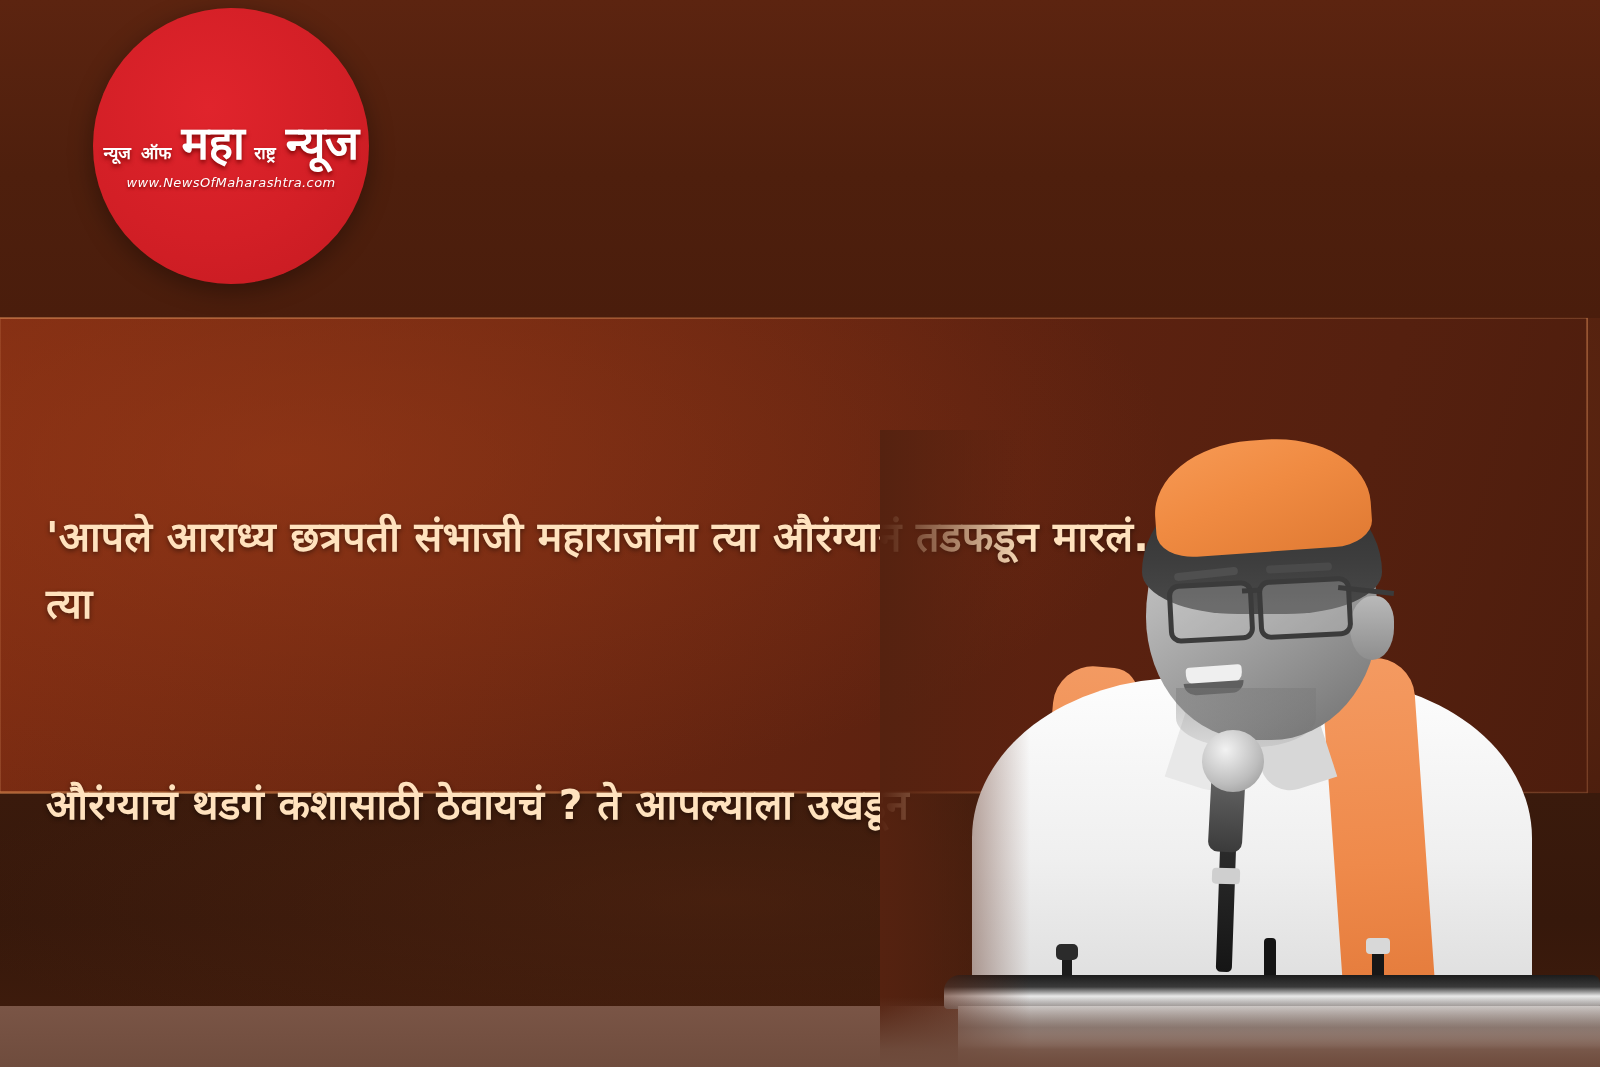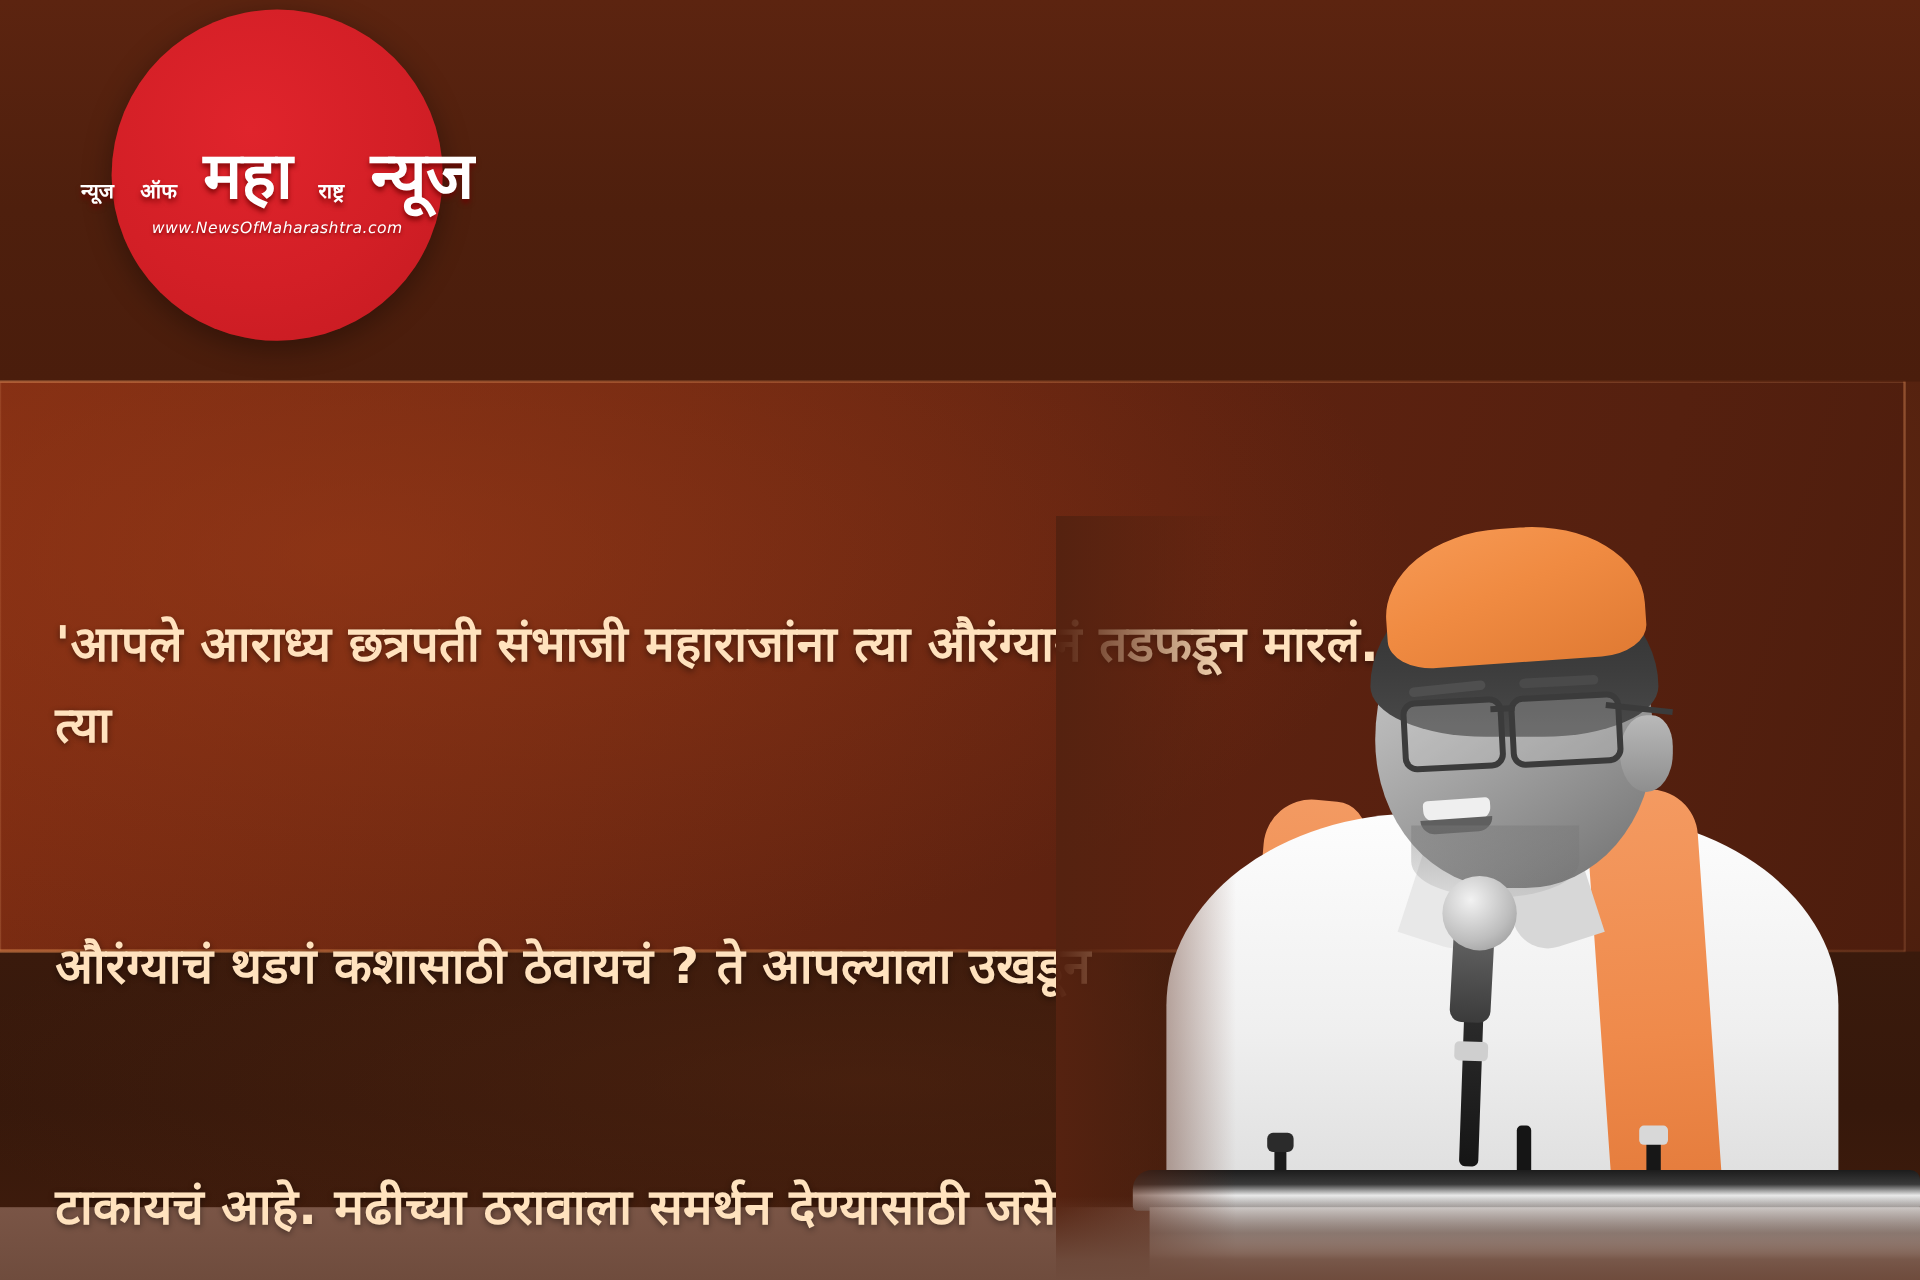--- a/index.html
+++ b/index.html
@@ -81,27 +81,27 @@
   }
   .logo-circle{
     position:absolute;inset:0;border-radius:50%;
     background:radial-gradient(circle at 42% 36%, #e0242c 0%, #d31f26 55%, #c41a21 100%);
     box-shadow:0 6px 24px rgba(0,0,0,.35);
   }
   .logo-inner{
     position:absolute;left:0;right:0;top:112px;text-align:center;
   }
   .logo-line1{
-    display:flex;align-items:baseline;justify-content:center;gap:22px;
+    display:flex;align-items:baseline;justify-content:center;gap:10px;
     color:#ffffff;
     text-shadow:0 3px 4px rgba(110,0,0,.75);
     white-space:nowrap;
   }
   .lg-sm{font-size:17px;font-weight:700;line-height:1;}
-  .lg-big{font-size:54px;font-weight:700;line-height:1;letter-spacing:-.5px;}
+  .lg-big{font-size:46px;font-weight:700;line-height:1;letter-spacing:-.5px;}
   .logo-url{
     margin-top:9px;
     font-size:13px;font-style:italic;font-weight:400;color:#ffffff;
     letter-spacing:.4px;
     text-shadow:0 2px 3px rgba(110,0,0,.7);
   }
 
   
   .photo{
     position:absolute;left:880px;top:430px;width:720px;height:637px;
@@ -249,21 +249,20 @@
   <div class="bg-footer"></div>
 
   <div class="quote-panel"></div>
   <div class="panel-edge-top"></div>
   <div class="panel-edge-bottom"></div>
   <div class="panel-edge-right"></div>
 
   <div class="quote-text">
     <span class="qline">'आपले आराध्य छत्रपती संभाजी महाराजांना त्या औरंग्यानं तडफडून मारलं. त्या</span>
     <span class="qline">औरंग्याचं थडगं कशासाठी ठेवायचं ? ते आपल्याला उखडून</span>
-    <span class="qline">टाकायचं आहे. मढीच्या ठरावाला समर्थन देण्यासाठी जसे</span>
     
     
   </div>
 
   <div class="photo">
     <div class="ph scarf-l"></div>
     <div class="ph scarf-r-stripe2"></div>
     <div class="ph scarf-r-stripe"></div>
     <div class="ph body-shirt"></div>
     <div class="ph scarf-r"></div>

